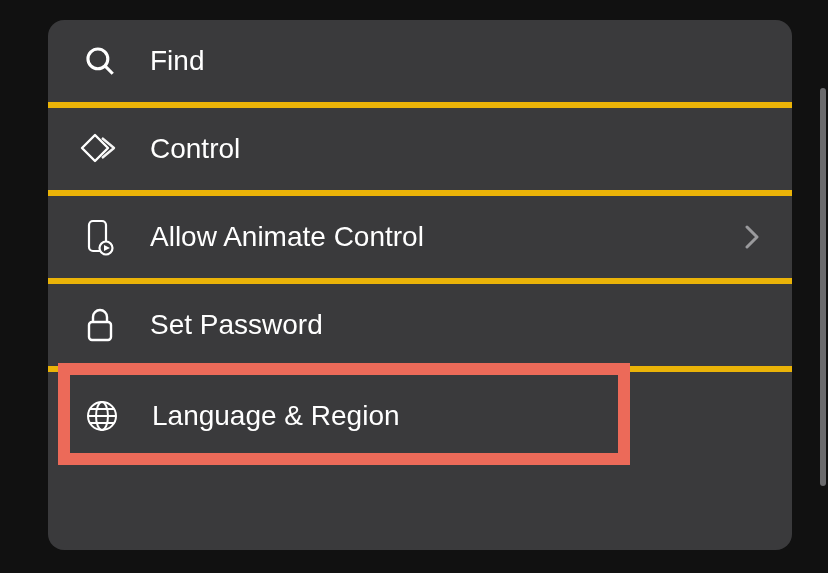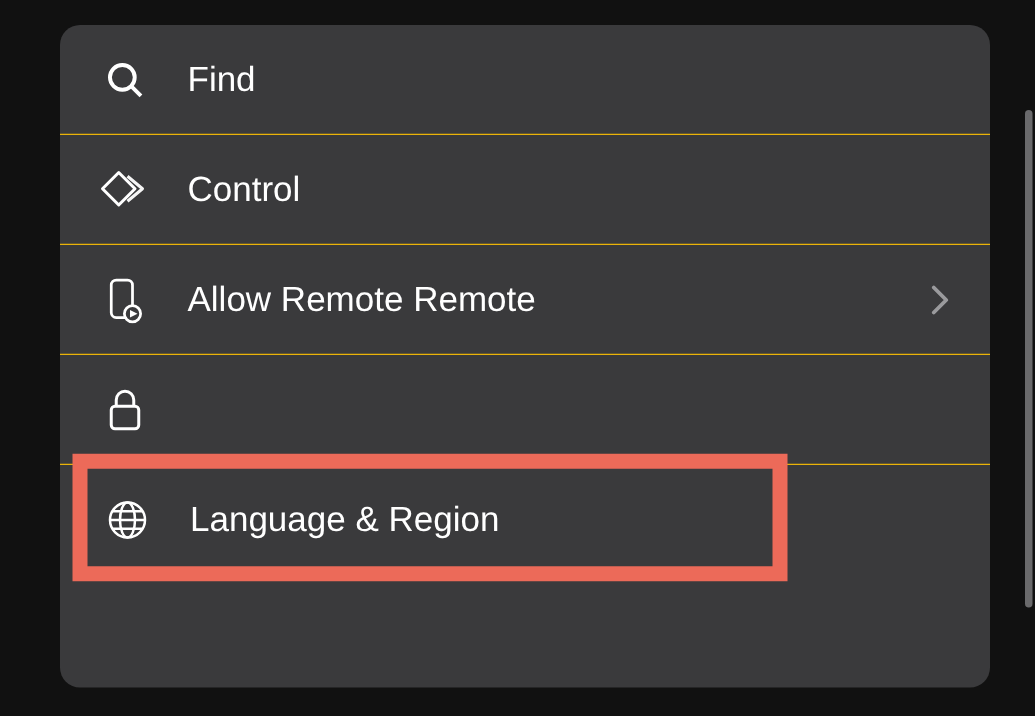--- a/index.html
+++ b/index.html
@@ -19,21 +19,21 @@
       height: 530px;
       background: #3a3a3c;
       border-radius: 16px;
       overflow: hidden;
     }
     .menu-item {
       display: flex;
       align-items: center;
       height: 88px;
       padding: 0 30px;
-      border-bottom: 1px solid #eab308;
+      border-bottom: 6px solid #eab308;
       cursor: pointer;
       position: relative;
     }
     .menu-item:last-child { border-bottom: none; padding-left: 32px; }
     .icon-slot {
       width: 44px;
       height: 44px;
       display: flex;
       align-items: center;
       justify-content: center;
@@ -102,36 +102,37 @@
   </div>
 
   <div class="menu-item">
     <span class="icon-slot">
       <svg width="30" height="38" viewBox="0 0 30 38" fill="none" stroke="white" stroke-width="2.2">
         <rect x="4" y="3" width="17" height="30" rx="4"></rect>
         <circle cx="21" cy="30" r="6.5" fill="#3a3a3c"></circle>
         <polygon points="19,27 25,30 19,33" fill="white" stroke="none"></polygon>
       </svg>
     </span>
-    <span class="label">Allow Remote Remote</span>
+    <span class="label">Allow Animate Control</span>
     <span class="chevron">
       <svg width="14" height="24" viewBox="0 0 14 24" fill="none" stroke="#9a9a9d" stroke-width="3" stroke-linecap="round" stroke-linejoin="round">
         <polyline points="2,2 12,12 2,22"></polyline>
       </svg>
     </span>
   </div>
 
 
   <div class="menu-item">
     <span class="icon-slot">
       <svg width="28" height="36" viewBox="0 0 28 36" fill="none" stroke="white" stroke-width="2.4">
         <rect x="3" y="15" width="22" height="18" rx="3"></rect>
         <path d="M 7 15 L 7 10 A 7 7 0 0 1 21 10 L 21 15"></path>
       </svg>
     </span>
+    <span class="label">Set Password</span>
   </div>
 
   <div class="menu-item">
     <span class="icon-slot">
       <svg width="34" height="34" viewBox="0 0 34 34" fill="none" stroke="white" stroke-width="2">
         <circle cx="17" cy="17" r="14"></circle>
         <ellipse cx="17" cy="17" rx="6" ry="14"></ellipse>
         <line x1="3" y1="17" x2="31" y2="17"></line>
         <line x1="5" y1="10" x2="29" y2="10"></line>
         <line x1="5" y1="24" x2="29" y2="24"></line>

